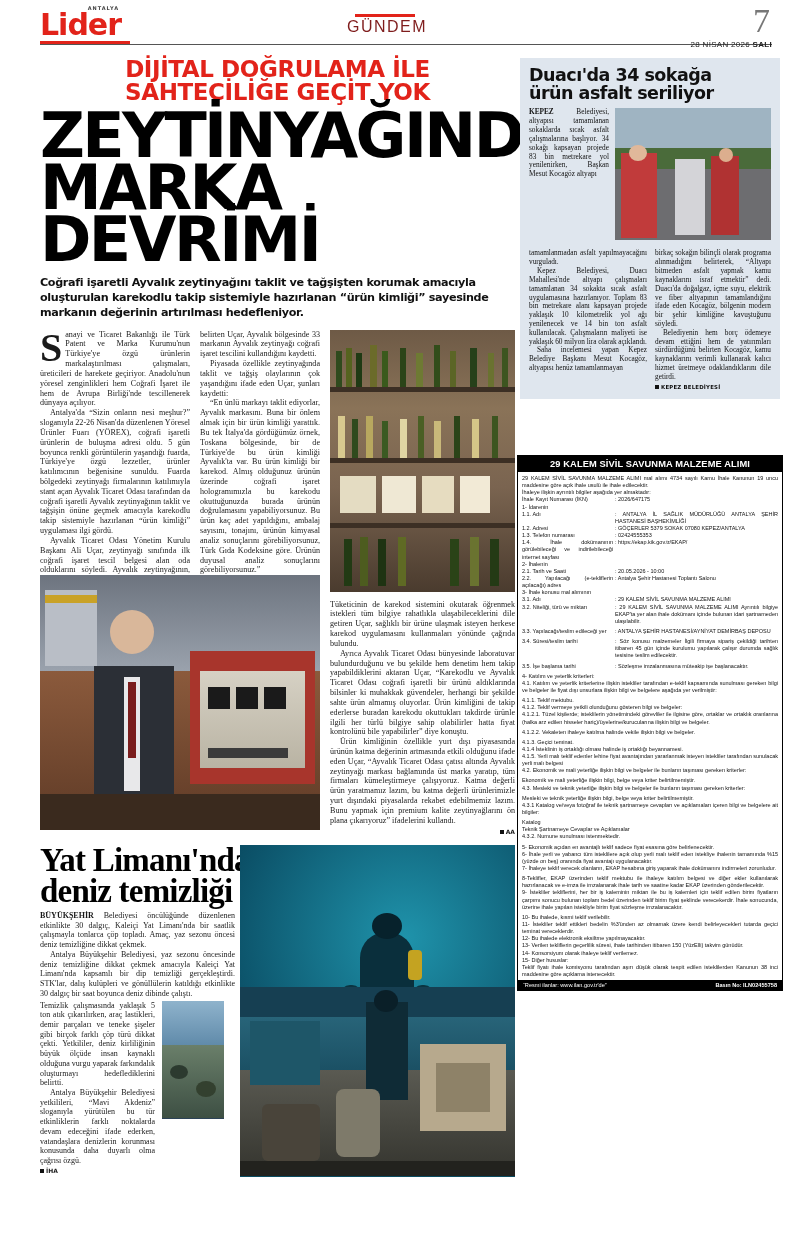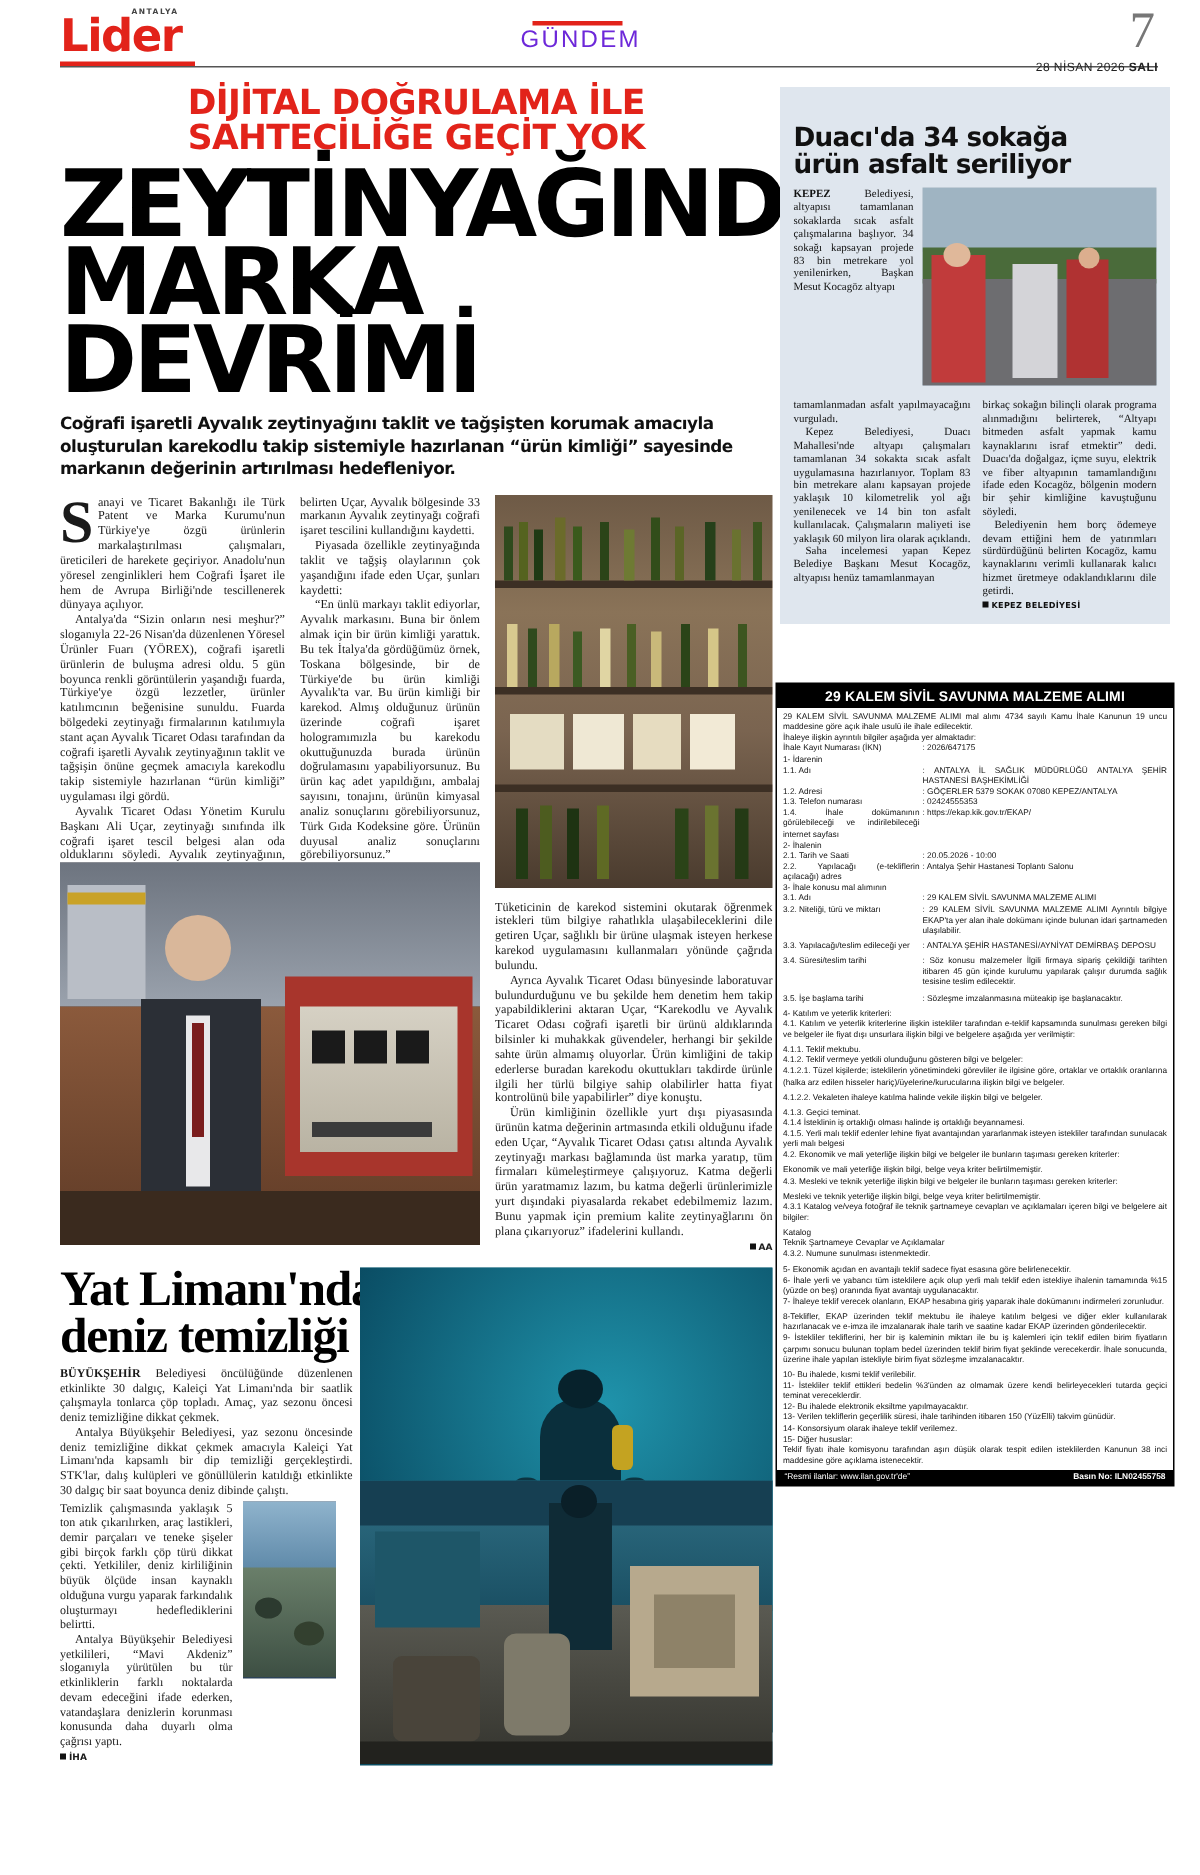--- a/index.html
+++ b/index.html
@@ -15,21 +15,21 @@
 
   
   .masthead { position:relative; height:46px; padding:8px 28px 0 40px; }
   .logo-wrap { position:absolute; left:40px; top:10px; }
   .logo { font-family:"DejaVu Sans", sans-serif; font-weight:900; font-size:30px;
           color:#e2231a; letter-spacing:-1px; line-height:1; position:relative; display:inline-block; }
   .logo-sub { position:absolute; right:2px; top:-4px; font-size:5px; letter-spacing:1px;
               color:#444; font-weight:700; font-family:"DejaVu Sans", sans-serif; }
   .logo-underline { width:90px; height:3px; background:#e2231a; margin-top:1px; }
   .section-title { position:absolute; left:347px; top:18px;
-      font-family:"Liberation Sans", sans-serif; font-size:16px; letter-spacing:1.5px; color:#6d28d9; }
+      font-family:"Liberation Sans", sans-serif; font-size:16px; letter-spacing:1.5px; color:#7f1d1d; }
   .section-rule { position:absolute; left:355px; top:14px; width:60px; height:3px; background:#e2231a; }
   .page-no { position:absolute; right:30px; top:4px; font-family:"Liberation Serif",serif;
       font-size:34px; color:#777; font-weight:400; line-height:1; }
   .date-line { position:absolute; right:28px; top:40px; font-family:"Liberation Sans", sans-serif;
       font-size:8px; color:#222; letter-spacing:.3px; }
   .date-line b { font-weight:700; }
   .masthead-rule { position:absolute; left:40px; right:28px; top:44px; height:1px; background:#555; }
 
   
   .left-col { position:absolute; left:40px; top:58px; width:475px; }
@@ -54,21 +54,21 @@
   .subhead .sq { display:inline-block; width:7px; height:7px; background:#e2231a; margin-right:3px; }
 
   .ph { background:#cfd6dc; position:relative; overflow:hidden; }
 
   
   .shelf-photo { background:linear-gradient(#6e5a46,#8a7358 30%,#7a6450 60%,#4a3b2e); }
   .portrait-photo { background:linear-gradient(#2a2f3a,#555f6e 45%,#7d8793); }
 
   
   .right-col { position:absolute; left:520px; top:58px; width:260px; }
-  .kepez-box { background:#dfe6ee; padding:25px 9px 9px 9px; }
+  .kepez-box { background:#dfe6ee; padding:8px 9px 9px 9px; }
   .kepez-head { font-family:"DejaVu Sans", sans-serif; font-weight:800; font-size:17.5px;
       line-height:1.04; letter-spacing:-.5px; color:#111; }
   .kepez-body { font-size:7.3px; line-height:1.21; text-align:justify; color:#111; margin-top:5px; }
   .kepez-body p { margin:0; text-indent:8px; }
   .kepez-body p.noind { text-indent:0; }
   .kepez-photo { background:linear-gradient(#b9c6cf,#7f8f9b); position:relative; overflow:hidden; }
   .src-tag { font-family:"DejaVu Sans", sans-serif; font-weight:700; font-size:5.4px; letter-spacing:.2px; }
   .src-tag .sq { display:inline-block; width:4px; height:4px; background:#111; margin-right:2px; }
 
   
@@ -388,21 +388,21 @@
       <div style="position:relative; margin-top:4px; width:195px;">
         <div class="bcol" style="position:static; width:195px; font-size:8px;">
           <p class="noind"><b>BÜYÜKŞEHİR</b><span> Belediyesi öncülüğünde düzenlenen etkinlikte 30 dalgıç, Kaleiçi Yat Limanı'nda bir saatlik çalışmayla tonlarca çöp topladı. Amaç, yaz sezonu öncesi deniz temizliğine dikkat çekmek.</span></p>
           <p>Antalya Büyükşehir Belediyesi, yaz sezonu öncesinde deniz temizliğine dikkat çekmek amacıyla Kaleiçi Yat Limanı'nda kapsamlı bir dip temizliği gerçekleştirdi. STK'lar, dalış kulüpleri ve gönüllülerin katıldığı etkinlikte 30 dalgıç bir saat boyunca deniz dibinde çalıştı.</p>
         </div>
       </div>
 
       <div style="position:relative; margin-top:2px; width:475px; height:175px;">
         <div class="bcol" style="left:0; width:115px; font-size:8px;">
           <p class="noind">Temizlik çalışmasında yaklaşık 5 ton atık çıkarılırken, araç lastikleri, demir parçaları ve teneke şişeler gibi birçok farklı çöp türü dikkat çekti. Yetkililer, deniz kirliliğinin büyük ölçüde insan kaynaklı olduğuna vurgu yaparak farkındalık oluşturmayı hedeflediklerini belirtti.</p>
-          <p>Antalya Büyükşehir Belediyesi yetkilileri, “Mavi Akdeniz” sloganıyla yürütülen bu tür etkinliklerin farklı noktalarda devam edeceğini ifade ederken, vatandaşlara denizlerin korunması konusunda daha duyarlı olma çağrısı yaptı.</p>
+          <p>Antalya Büyükşehir Belediyesi yetkilileri, “Mavi Akdeniz” sloganıyla yürütülen bu tür etkinliklerin farklı noktalarda devam edeceğini ifade ederken, vatandaşlara denizlerin korunması konusunda daha duyarlı olma çağrısı özgü.</p>
           <div style="font-family:'DejaVu Sans',sans-serif; font-weight:700; font-size:6px; display:inline-block; margin-top:1px;">
             <span style="display:inline-block;width:4px;height:4px;background:#111;margin-right:2px;"></span><span>İHA</span>
           </div>
         </div>
 
         <div class="yat-photo2" style="position:absolute; left:122px; top:0; width:62px; height:118px;">
           <div style="position:absolute;left:0;top:0;width:100%;height:40%;background:linear-gradient(#8fb3cc,#5d88a8);"></div>
           <div style="position:absolute;left:0;top:38%;width:100%;height:62%;background:linear-gradient(#6a7f6a,#3d4f43);"></div>
           <div style="position:absolute;left:8px;top:55%;width:18px;height:14px;border-radius:50%;background:#2c3a2f;"></div>
           <div style="position:absolute;left:34px;top:68%;width:20px;height:16px;border-radius:50%;background:#33402f;"></div>

